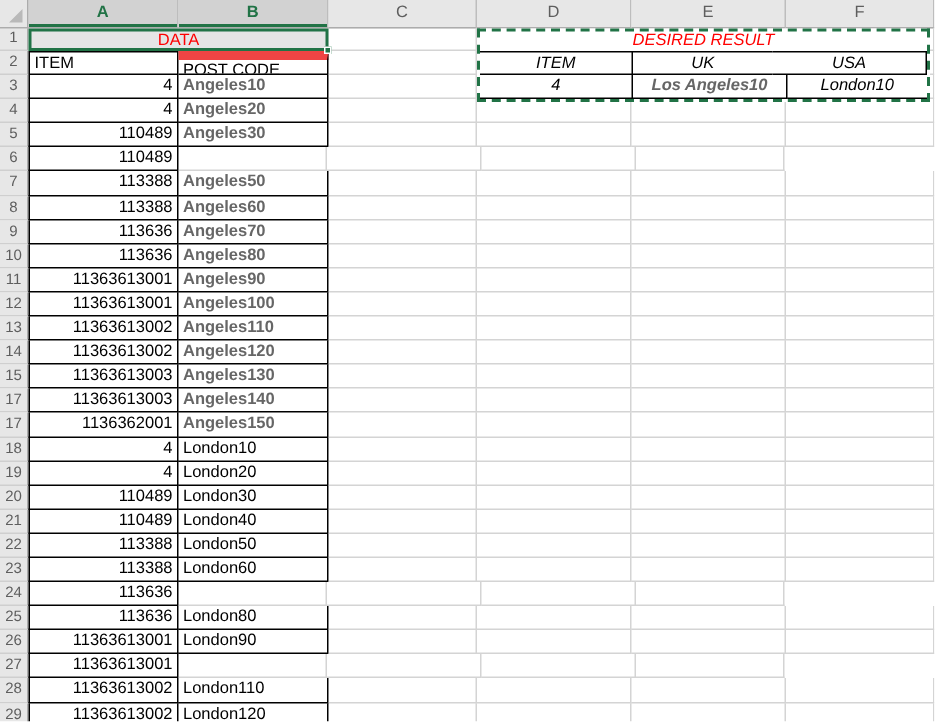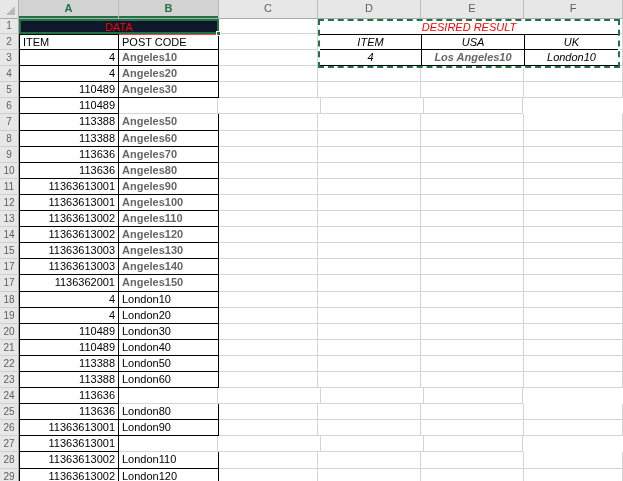--- a/index.html
+++ b/index.html
@@ -51,28 +51,28 @@
   
   .row1{display:flex;height:15px}
   .grow{display:flex;height:16.1px}
   .c{height:100%;line-height:15px;overflow:hidden;white-space:nowrap}
   .ca{
     width:100px;border-left:1px solid #000;border-right:1px solid #000;border-bottom:1px solid #000;
     text-align:right;padding-right:3px;
   }
   .cb{width:100px;border-right:1px solid #000;border-bottom:1px solid #000;padding-left:3px}
   .grow.hdr .ca{text-align:left;padding-left:3px;border-top:1px solid #000}
-  .grow.hdr .cb{border-top:1px solid #ef4444}
+  .grow.hdr .cb{border-top:6px solid #ef4444}
   .muted{font-weight:bold;color:var(--muted-gray)}
   .ce{border-right:1px solid var(--grid-line);border-bottom:1px solid var(--grid-line)}
   .w-c{width:99px}.w-d{width:103px}.w-e{width:103px}.w-f{width:99px}
   
   .sel{
     position:relative;width:200px;height:15px;border:2px solid var(--accent-green);
-    background:#0f172a;text-align:center;line-height:12px;color:var(--title-red);font-size:11px;
+    background:#e5e5e5;text-align:center;line-height:12px;color:var(--title-red);font-size:11px;
   }
   .handle{
     position:absolute;right:-4px;bottom:-4px;width:5px;height:5px;
     background:var(--accent-green);border:1px solid #fff;
   }
   
   .result{
     position:absolute;left:318px;top:19px;width:302px;
     background:#fff;border:2px dashed var(--accent-green);font-style:italic;
   }
@@ -368,22 +368,22 @@
       <div class="c ce w-f"></div>
     </div>
     </div>
 
   <div class="result">
     <div class="rtitle">DESIRED RESULT</div>
     <div>
 
     <div class="rrow">
         <div class="rc rd">ITEM</div>
+        <div class="rc rf">UK</div>
         <div class="rc re">USA</div>
-        <div class="rc rf">UK</div>
       </div>
         <div class="rrow">
         <div class="rc rd">4</div>
         <div class="rc re muted">Los Angeles10</div>
         <div class="rc rf">London10</div>
       </div>
       </div>
   </div>
 
 </div>

